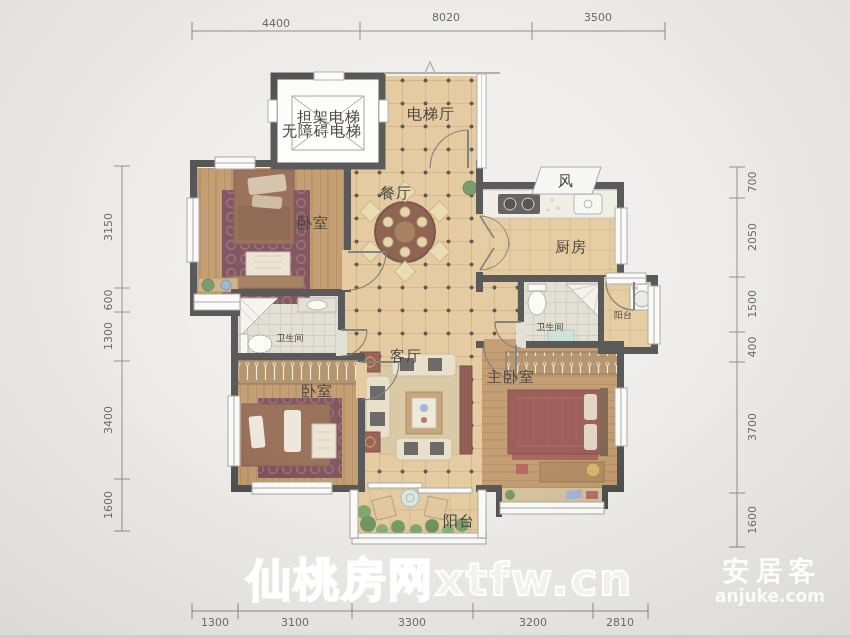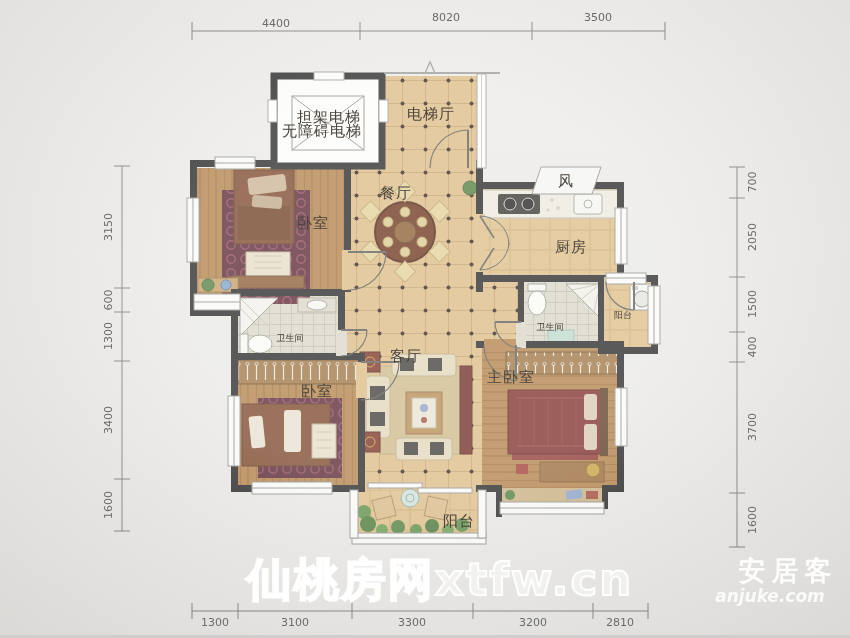--- a/index.html
+++ b/index.html
@@ -14,23 +14,23 @@
   .lbl{position:absolute;transform:translate(-50%,-50%);white-space:nowrap;
        color:#4a443c;font-size:15px;letter-spacing:1px;z-index:3;}
   .lbl.small{font-size:9px;letter-spacing:0;}
   .dim{position:absolute;transform:translate(-50%,-50%);white-space:nowrap;
        color:#6b6b6b;font-size:11px;z-index:3;}
   .dim.vert{transform:translate(-50%,-50%) rotate(-90deg);}
   .wm-center{position:absolute;transform:translate(-50%,-50%);white-space:nowrap;
        font-size:45px;font-weight:bold;letter-spacing:2px;z-index:4;
        color:rgba(255,255,255,0.45);text-align:center;-webkit-text-stroke:2px rgba(255,255,255,0.95);}
   .wm-brand{position:absolute;transform:translate(-50%,-50%);white-space:nowrap;
-       font-size:27px;font-weight:bold;letter-spacing:6px;color:rgba(255,255,255,0.92);z-index:4;margin-left:16px;}
+       font-size:27px;font-weight:bold;letter-spacing:6px;color:rgba(255,255,255,0.92);z-index:4;}
   .wm-domain{position:absolute;transform:translate(-50%,-50%);white-space:nowrap;
-       font-size:17px;font-weight:bold;color:rgba(255,255,255,0.85);z-index:4;font-style:italic;}
+       font-size:17px;font-weight:bold;color:rgba(255,255,255,0.85);z-index:4;}
 </style>
 </head>
 <body>
 
 <div class="stage">
 
 <svg class="plan" width="850" height="638" viewBox="0 0 850 638">
   <defs>
     <pattern id="tiledot" width="23" height="23" patternUnits="userSpaceOnUse">
       <rect width="23" height="23" fill="#dcba82"></rect>

